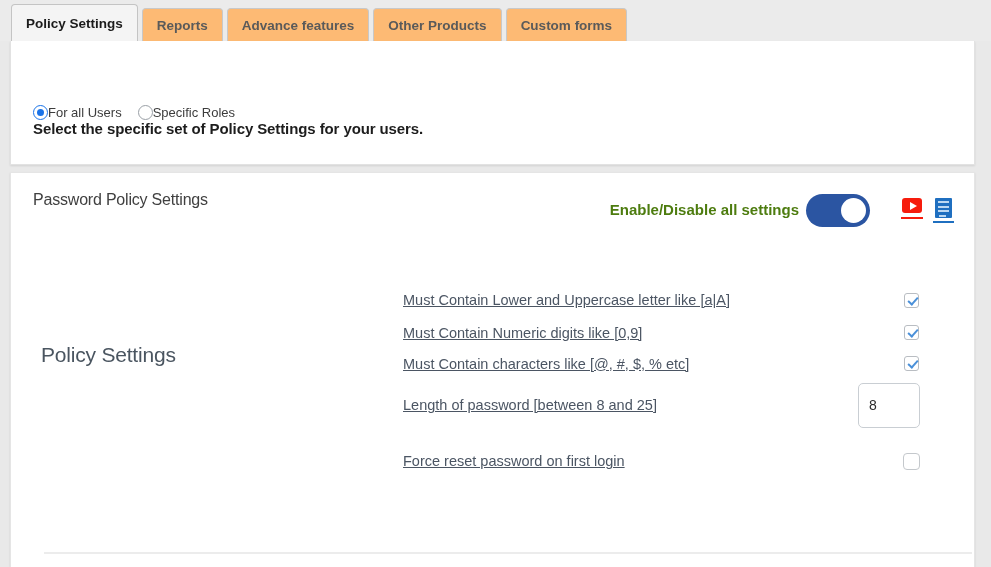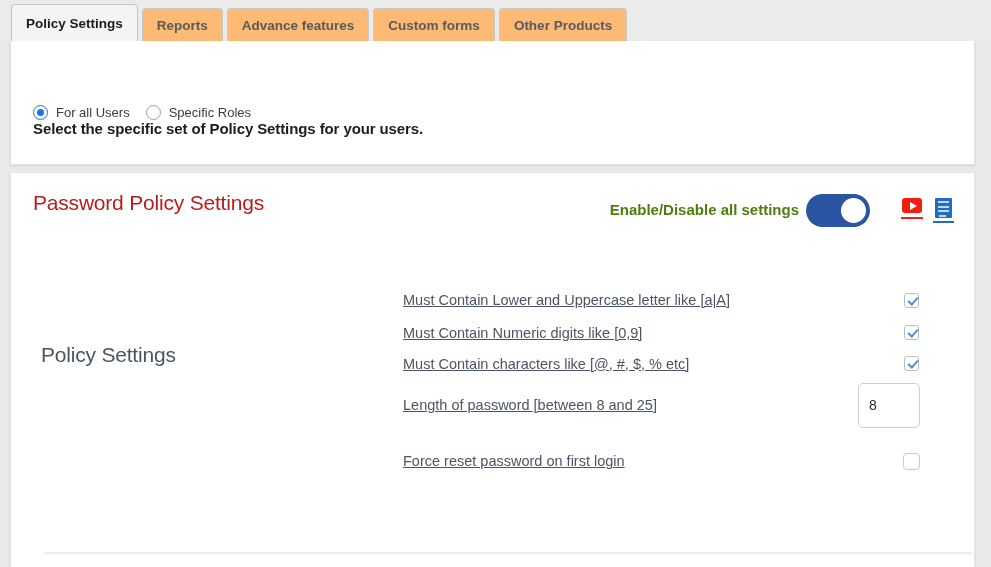--- a/index.html
+++ b/index.html
@@ -99,21 +99,20 @@
     position: absolute;
     left: 22px;
     top: 64px;
     display: flex;
     align-items: center;
     gap: 16px;
   }
   .radio-opt {
     display: flex;
     align-items: center;
-    gap: 8px;
     cursor: pointer;
     user-select: none;
   }
   .radio-dot {
     width: 15px;
     height: 15px;
     border-radius: 50%;
     border: 1px solid #9aa0a6;
     background: #fff;
     box-sizing: border-box;
@@ -137,22 +136,22 @@
   .radio-label {
     font-size: 13px;
     color: #3c3c3c;
   }
 
   
   .section-title {
     position: absolute;
     left: 22px;
     top: 18px;
-    font-size: 21px;
-    color: #b91c1c;
+    font-size: 16px;
+    color: #404040;
     letter-spacing: -0.2px;
   }
   .enable-all {
     position: absolute;
     right: 175px;
     top: 28px;
     font-size: 15px;
     color: #4d7c0f;
     white-space: nowrap;
     font-weight: bold;
@@ -331,22 +330,22 @@
   }
 </style>
 </head>
 <body>
 
 <div class="tabbar">
   <div class="tabs">
     <div class="tab active">Policy Settings</div>
     <div class="tab">Reports</div>
     <div class="tab">Advance features</div>
+    <div class="tab">Other Products</div>
     <div class="tab">Custom forms</div>
-    <div class="tab">Other Products</div>
   </div>
 </div>
 
 <div class="panel panel-top">
   <div class="select-heading">Select the specific set of Policy Settings for your users.</div>
   <div class="radio-row">
     <div class="radio-opt checked">
       <span class="radio-dot"></span>
       <span class="radio-label">For all Users</span>
     </div>

